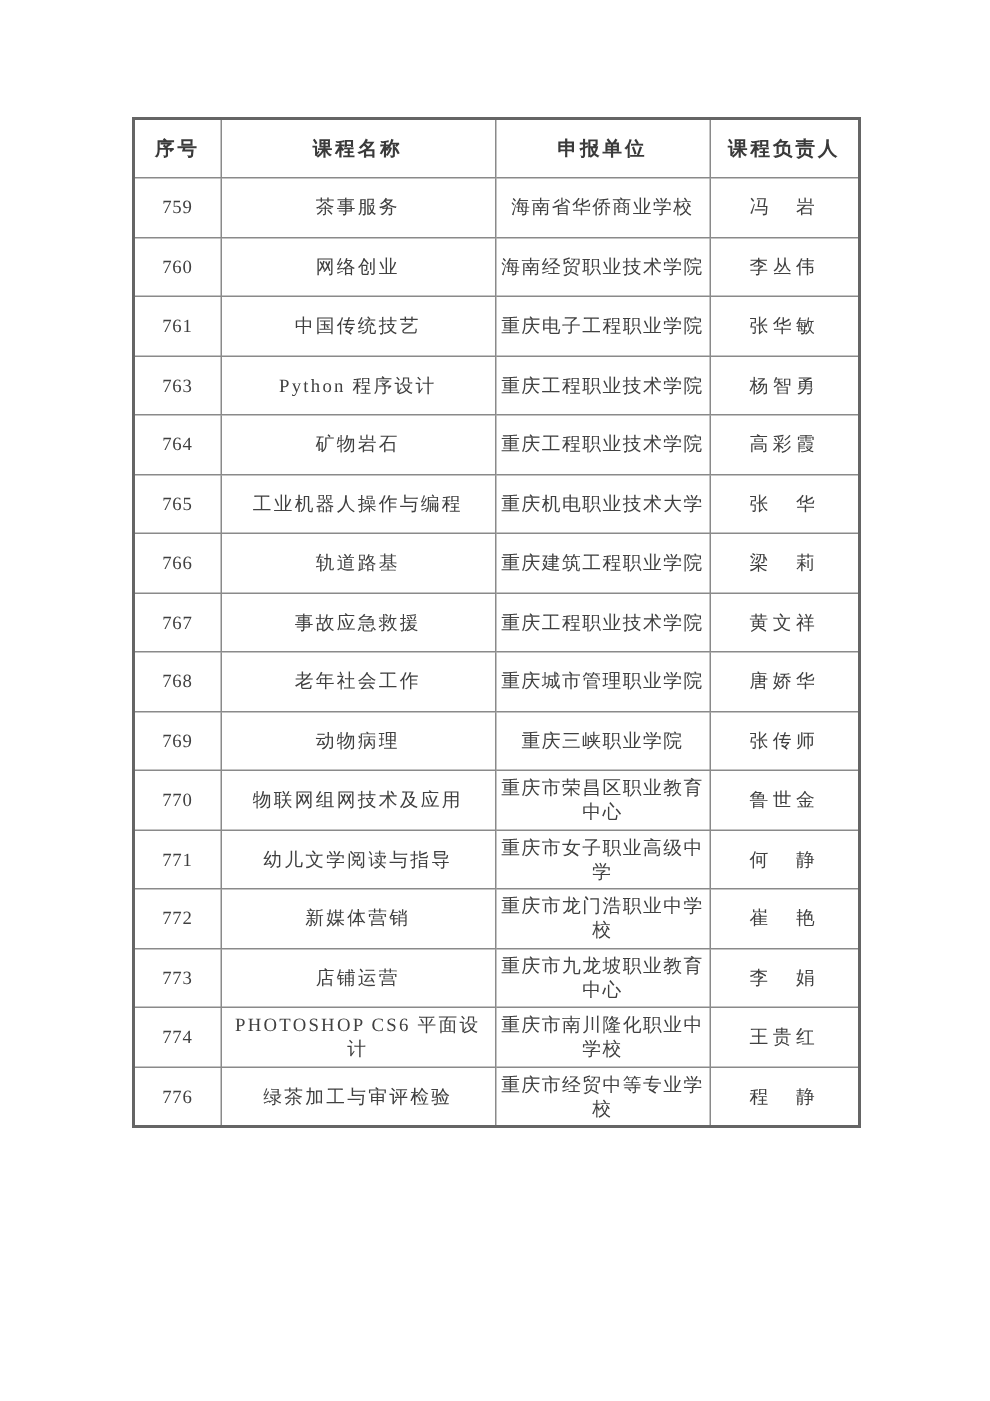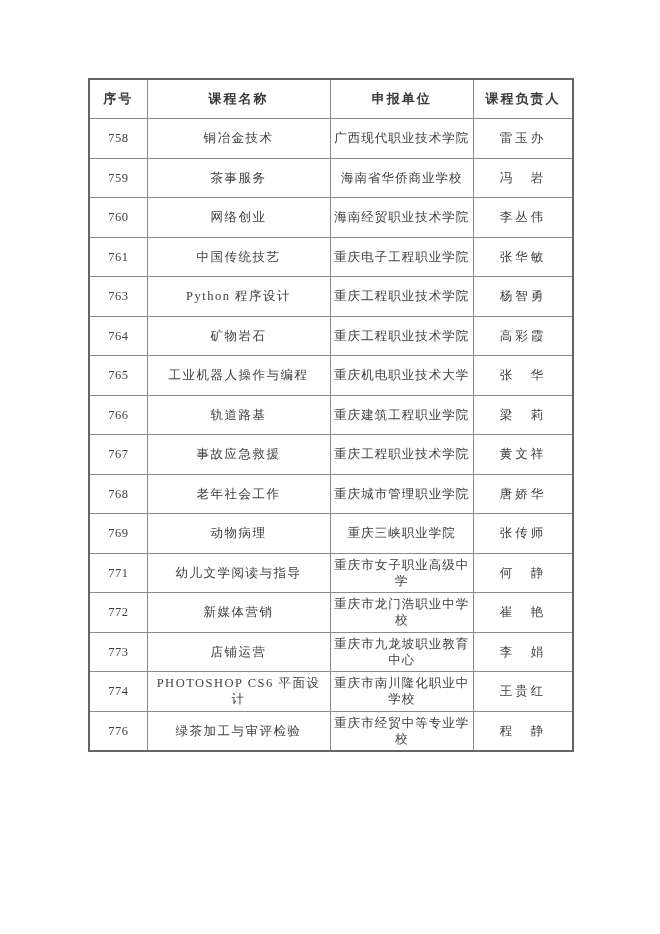--- a/index.html
+++ b/index.html
@@ -76,26 +76,20 @@
     <thead>
       <tr>
         <th>序号</th>
         <th>课程名称</th>
         <th>申报单位</th>
         <th>课程负责人</th>
       </tr>
     </thead>
     <tbody>
         <tr>
-          <td class="c0">758</td>
-          <td class="c1">铜冶金技术</td>
-          <td class="c2">广西现代职业技术学院</td>
-          <td class="c3">雷玉办</td>
-        </tr>
-        <tr>
           <td class="c0">759</td>
           <td class="c1">茶事服务</td>
           <td class="c2">海南省华侨商业学校</td>
           <td class="c3">冯　岩</td>
         </tr>
         <tr>
           <td class="c0">760</td>
           <td class="c1">网络创业</td>
           <td class="c2">海南经贸职业技术学院</td>
           <td class="c3">李丛伟</td>
@@ -142,20 +136,26 @@
           <td class="c2">重庆城市管理职业学院</td>
           <td class="c3">唐娇华</td>
         </tr>
         <tr>
           <td class="c0">769</td>
           <td class="c1">动物病理</td>
           <td class="c2">重庆三峡职业学院</td>
           <td class="c3">张传师</td>
         </tr>
         <tr>
+          <td class="c0">770</td>
+          <td class="c1">物联网组网技术及应用</td>
+          <td class="c2">重庆市荣昌区职业教育中心</td>
+          <td class="c3">鲁世金</td>
+        </tr>
+        <tr>
           <td class="c0">771</td>
           <td class="c1">幼儿文学阅读与指导</td>
           <td class="c2">重庆市女子职业高级中学</td>
           <td class="c3">何　静</td>
         </tr>
         <tr>
           <td class="c0">772</td>
           <td class="c1">新媒体营销</td>
           <td class="c2">重庆市龙门浩职业中学校</td>
           <td class="c3">崔　艳</td>

